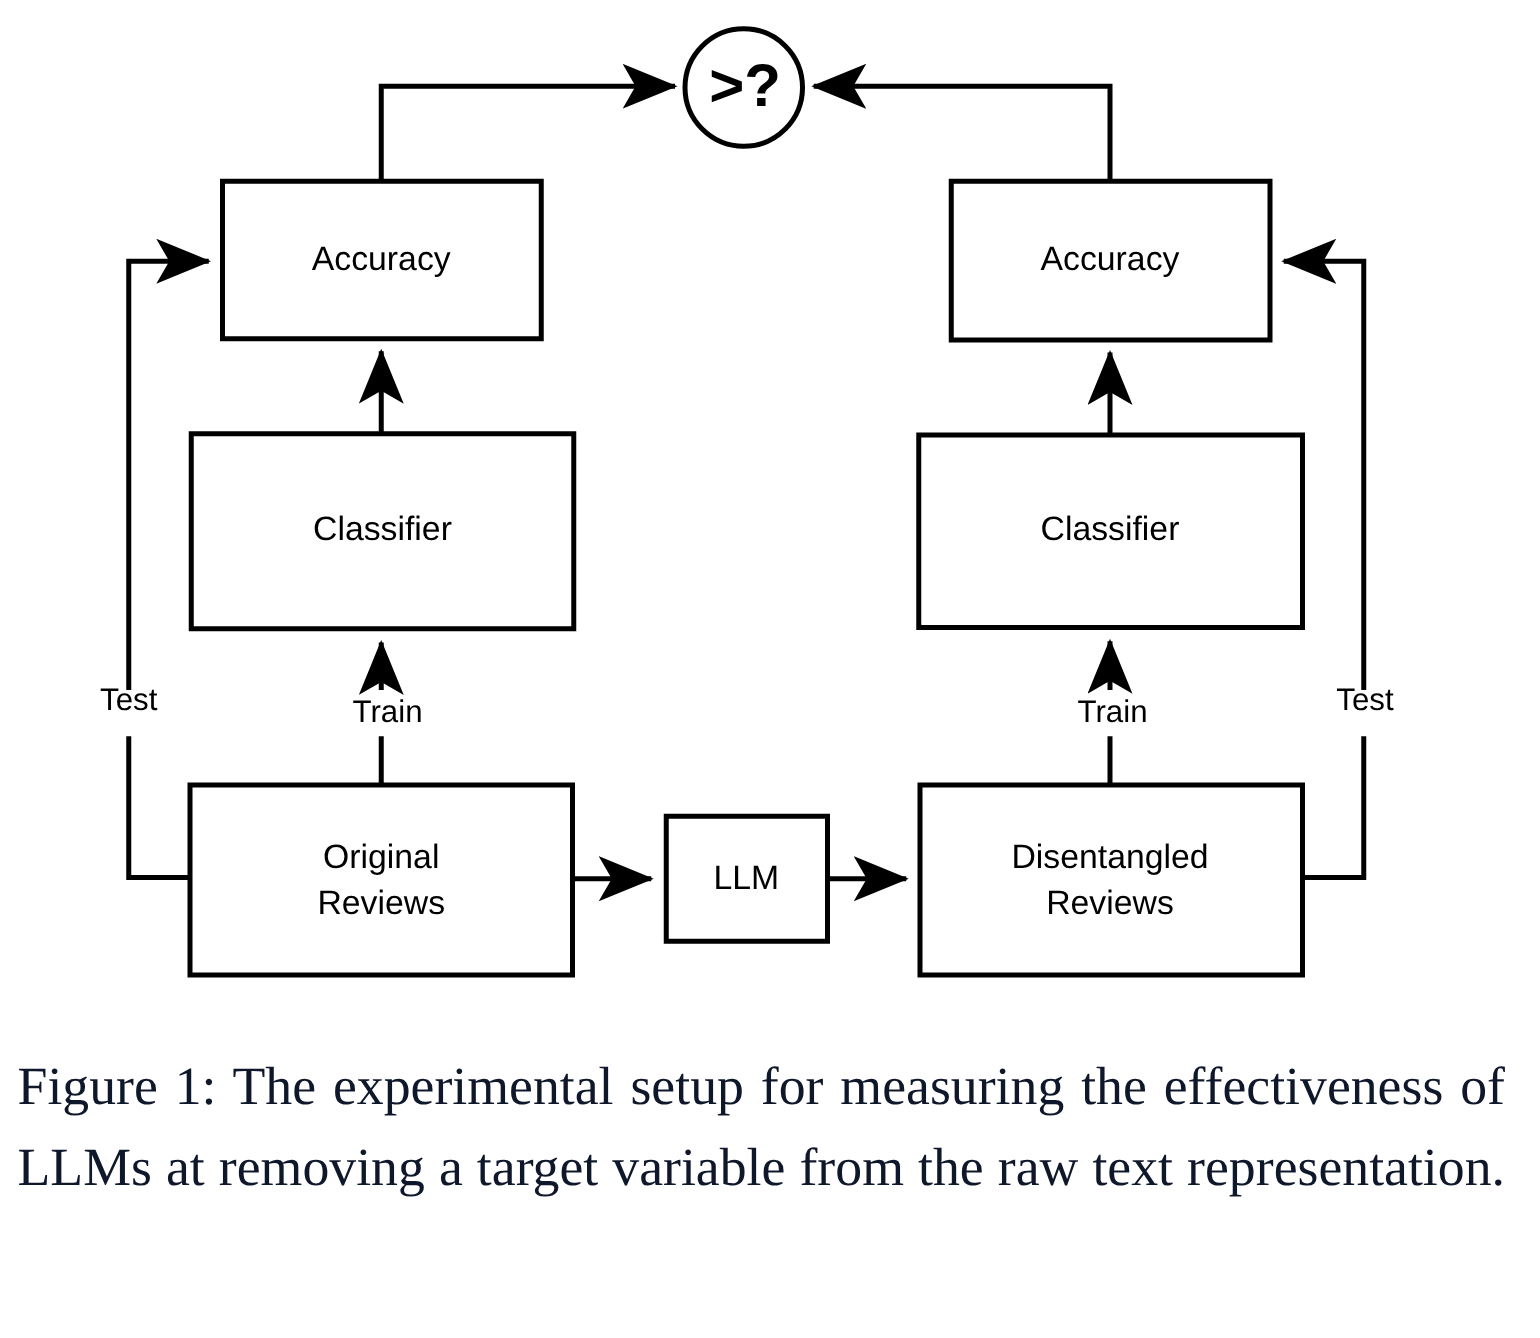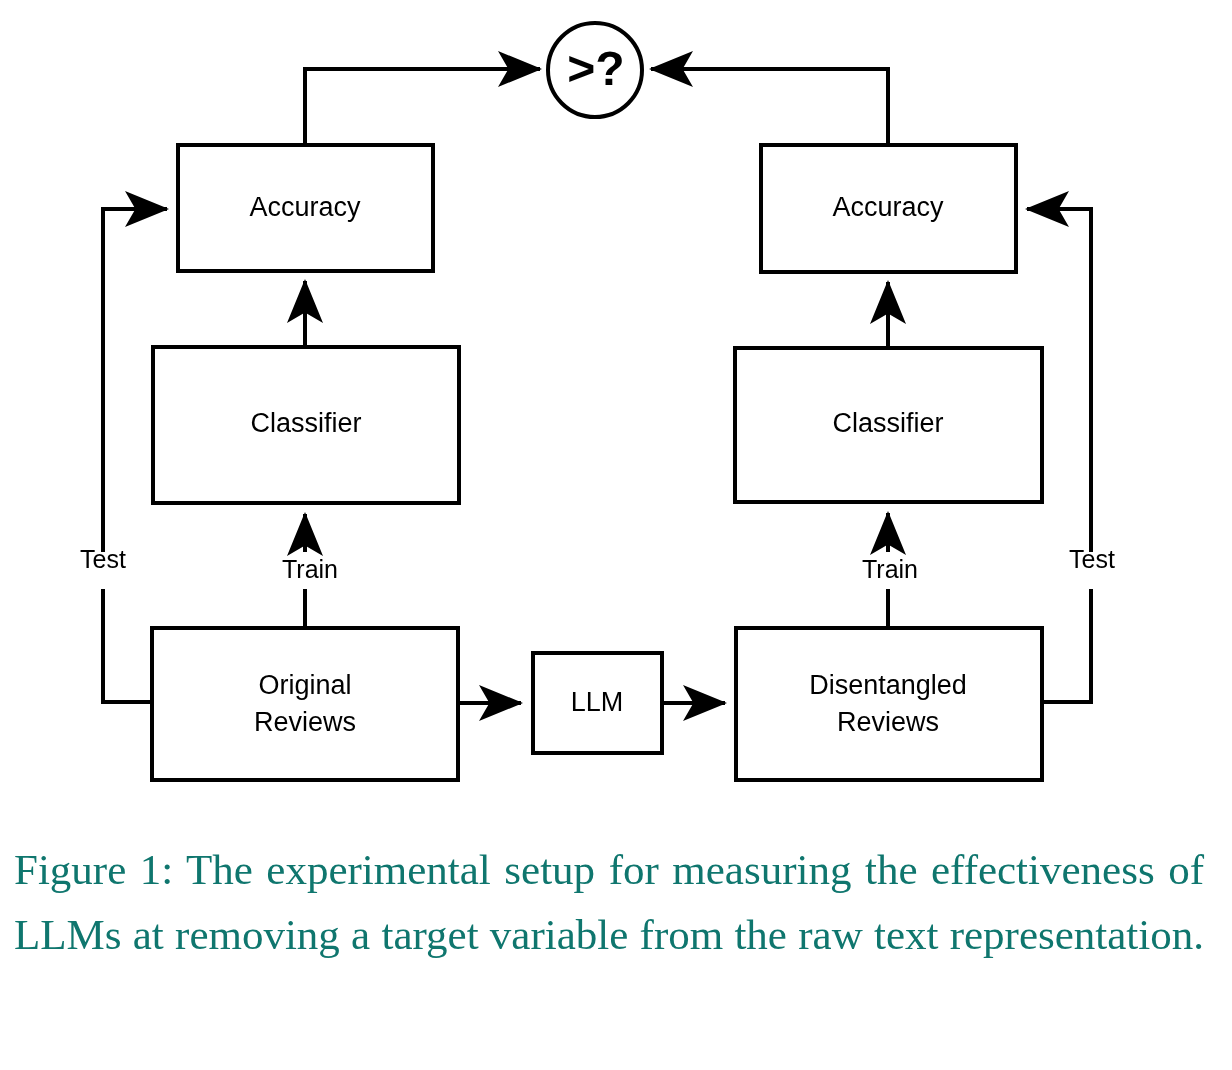--- a/index.html
+++ b/index.html
@@ -68,21 +68,21 @@
     stroke-linejoin: miter;
   }
   .caption {
     position: absolute;
     left: 14px;
     top: 838px;
     width: 1190px;
     font-family: "Liberation Serif", serif;
     font-size: 43px;
     line-height: 1.5;
-    color: #0f766e;
+    color: #0f172a;
     text-align: justify;
     text-justify: inter-word;
     -webkit-hyphens: none;
     hyphens: none;
   }
   .caption::after {
     content: "";
     display: inline-block;
     width: 100%;
   }

